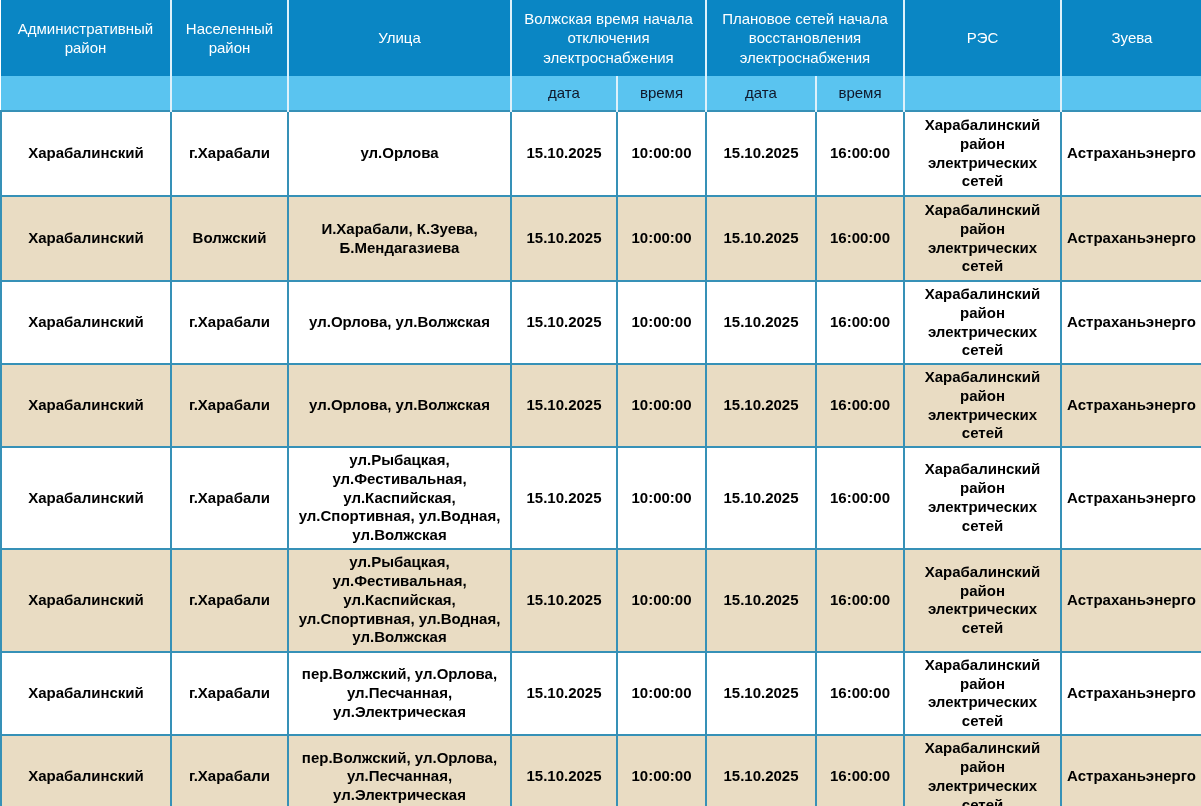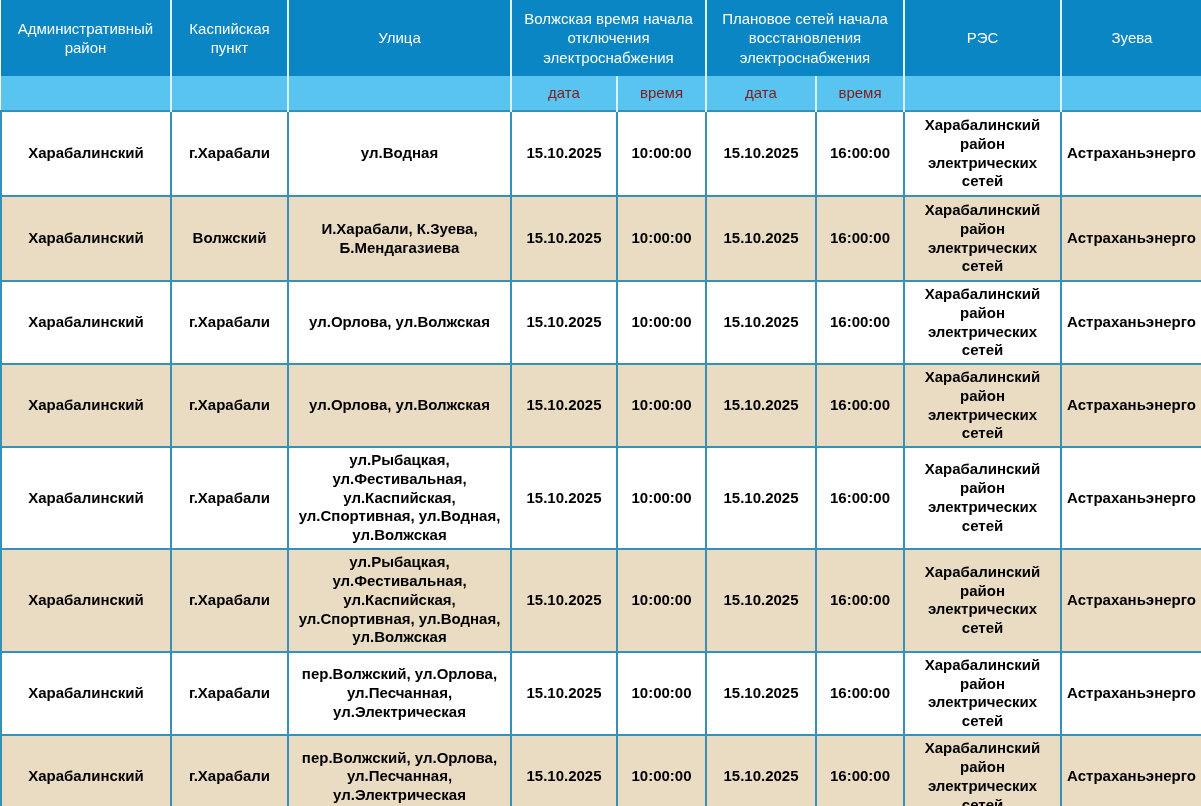--- a/index.html
+++ b/index.html
@@ -28,21 +28,21 @@
     line-height: 1.3;
     border-left: 2px solid #ddf1fb;
     border-right: 2px solid #ddf1fb;
     border-top: none;
     border-bottom: none;
   }
   thead th:first-child { border-left: none; }
   thead th:last-child  { border-right: none; }
   thead tr.head-sub th {
     background: #5ac4f0;
-    color: #7f1d1d;
+    color: #0f172a;
     font-size: 15px;
     font-weight: 400;
     padding: 2px 4px;
   }
   
   tbody td {
     border: 2px solid #3691b7;
     background: #ffffff;
     color: #000000;
     font-size: 15px;
@@ -75,21 +75,21 @@
       <col style="width:106px">
       <col style="width:89px">
       <col style="width:110px">
       <col style="width:88px">
       <col style="width:157px">
       <col style="width:141px">
     </colgroup>
     <thead>
       <tr class="head-main">
         <th>Административный район</th>
-        <th>Каспийская пункт</th>
+        <th>Населенный район</th>
         <th>Улица</th>
         <th colspan="2">Волжская время начала отключения электроснабжения</th>
         <th colspan="2">Плановое сетей начала восстановления электроснабжения</th>
         <th>РЭС</th>
         <th>Зуева</th>
       </tr>
       <tr class="head-sub">
         <th></th>
         <th></th>
         <th></th>
@@ -98,21 +98,21 @@
         <th>дата</th>
         <th>время</th>
         <th></th>
         <th></th>
       </tr>
     </thead>
     <tbody id="rows-body">
         <tr>
     <td>Харабалинский</td>
     <td>г.Харабали</td>
-    <td>ул.Водная</td>
+    <td>ул.Орлова</td>
     <td>15.10.2025</td>
     <td>10:00:00</td>
     <td>15.10.2025</td>
     <td>16:00:00</td>
     <td>Харабалинский район электрических сетей</td>
     <td>Астраханьэнерго</td>
   </tr>
         <tr>
     <td>Харабалинский</td>
     <td>Волжский</td>

